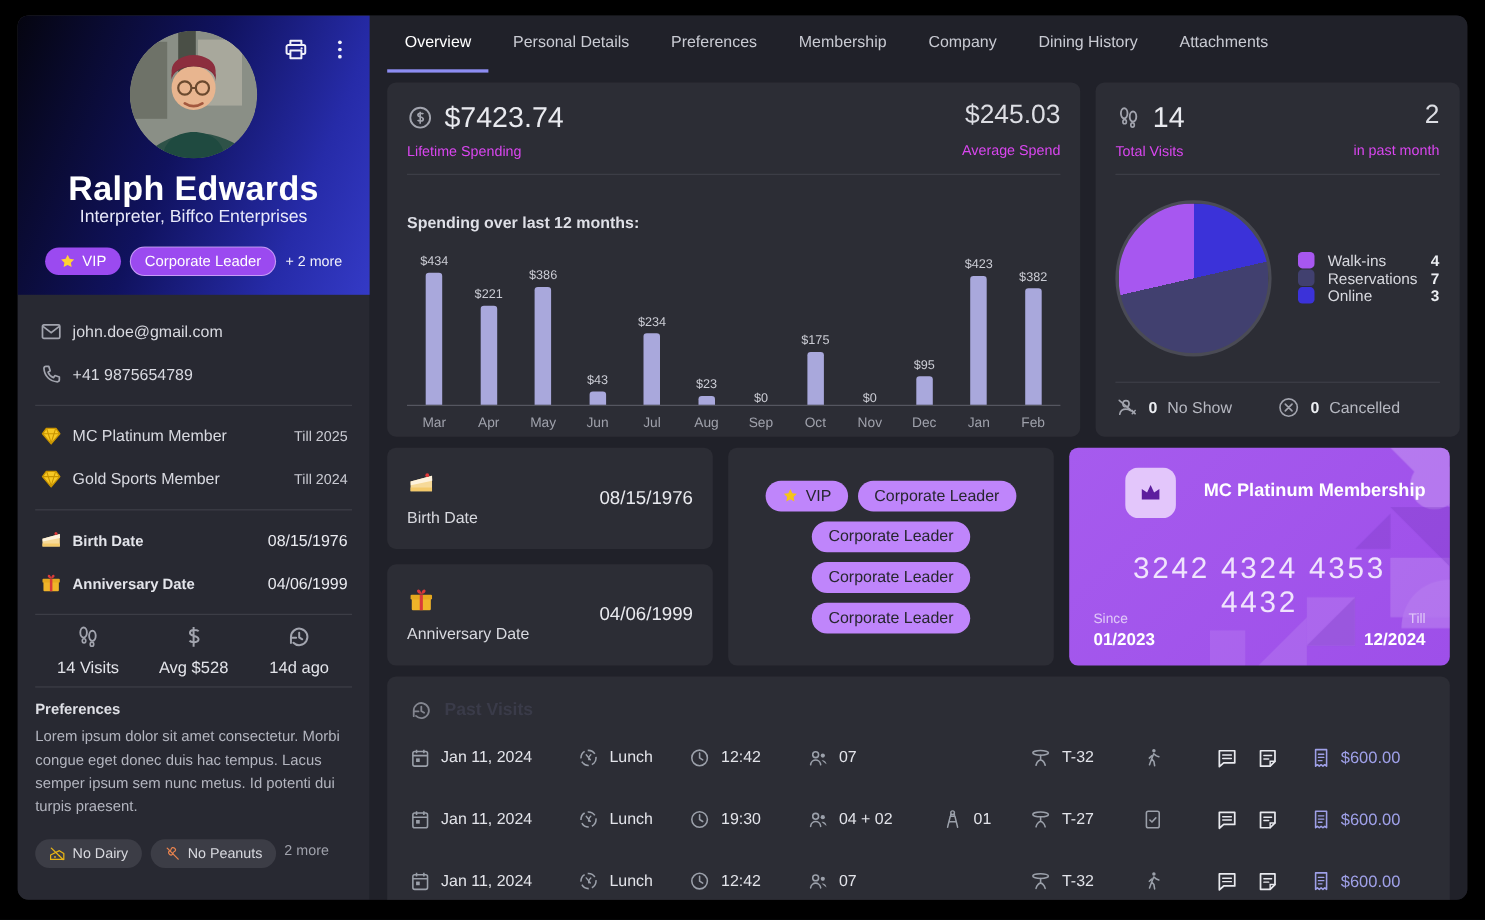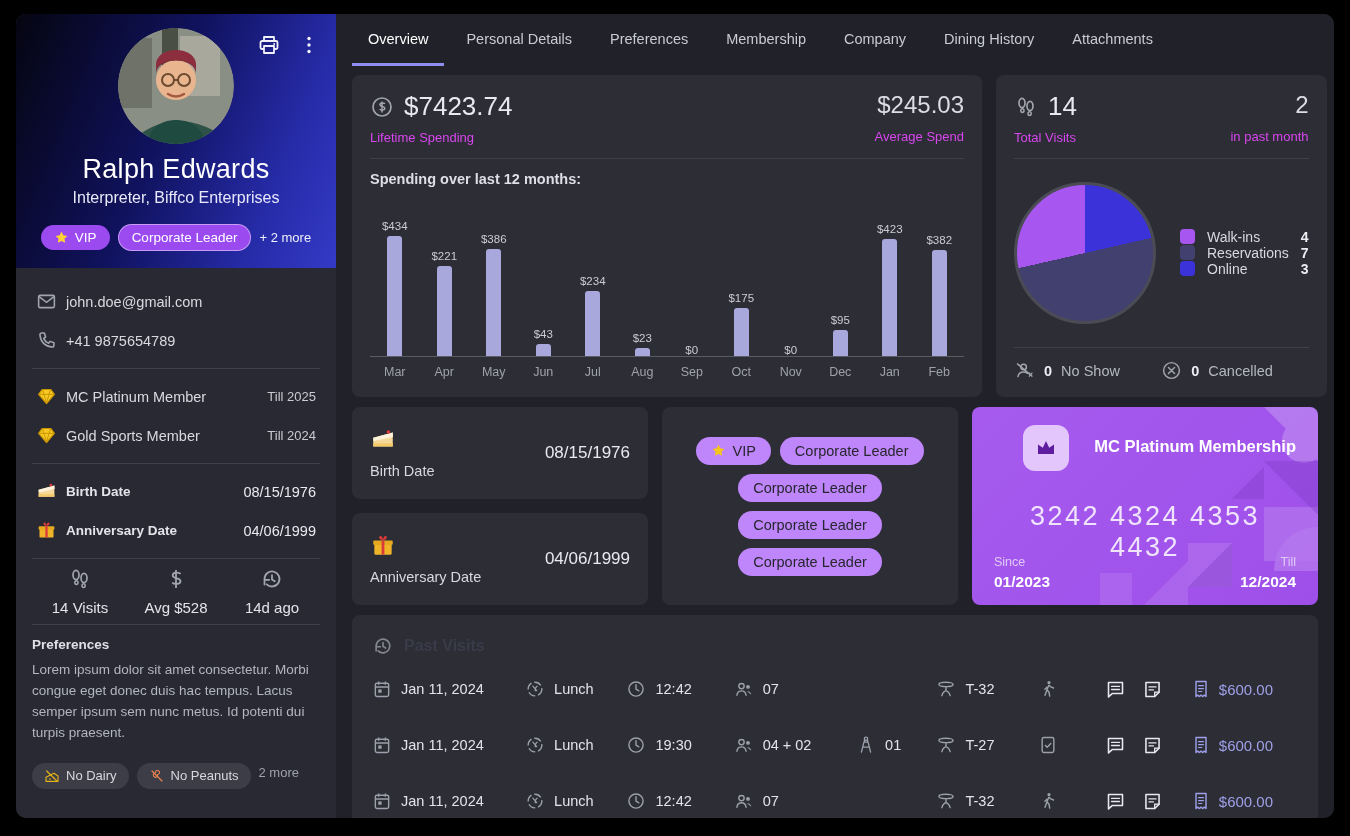--- a/index.html
+++ b/index.html
@@ -6,21 +6,21 @@
   html,body { width:1350px; height:836px; background:#000; font-family:"Liberation Sans", sans-serif; overflow:hidden; }
   .window { position:absolute; left:16px; top:14px; width:1318px; height:804px; border-radius:10px; overflow:hidden; display:flex; background:#202129; }
 
   
   .sidebar { width:320px; flex:0 0 320px; background:#282932; display:flex; flex-direction:column; }
   .side-header { position:relative; height:254px; background:linear-gradient(112deg,#050510 0%,#10125e 45%,#262ba8 78%,#343ac6 100%); flex:0 0 254px; }
   .hdr-actions { position:absolute; top:18px; right:14px; display:flex; align-items:center; gap:14px; }
   .icon-btn { width:26px; height:26px; color:#f0f1fa; background:none; border:none; cursor:pointer; display:flex; align-items:center; justify-content:center; }
   .icon-btn svg { width:24px; height:24px; }
   .avatar { position:absolute; left:50%; top:14px; transform:translateX(-50%); width:116px; height:116px; border-radius:50%; overflow:hidden; }
-  .profile-name { position:absolute; top:140px; width:100%; text-align:center; color:#fff; font-size:27px; font-weight:400; letter-spacing:.3px; }
+  .profile-name { position:absolute; top:140px; width:100%; text-align:center; color:#fff; font-size:31px; font-weight:700; letter-spacing:.3px; }
   .profile-title { position:absolute; top:175px; width:100%; text-align:center; color:#e8e9fa; font-size:16px; }
   .badge-row { position:absolute; top:210px; width:100%; display:flex; justify-content:center; align-items:center; gap:8px; }
   .pill { display:inline-flex; align-items:center; gap:6px; background:#9b4af0; color:#fff; font-size:13.5px; padding:5px 13px; border-radius:15px; }
   .pill.outlined { border:1px solid rgba(255,255,255,.45); }
   .pill .star { color:#ffd234; width:15px; height:15px; }
   .more-txt { color:#f0f1fa; font-size:13px; }
 
   .side-body { flex:1; padding:14px 16px 0 16px; color:#d9dae1; }
   .srow { display:flex; align-items:center; gap:9px; padding:9px 4px; font-size:14.5px; }
   .srow .sic { width:21px; height:21px; color:#a2a4ae; flex:0 0 21px; }
@@ -51,21 +51,21 @@
   .row1 { display:flex; gap:14px; height:322px; flex:0 0 322px; }
   .spend-card { width:630px; flex:0 0 630px; padding:16px 18px; display:flex; flex-direction:column; }
   .spend-head { display:flex; justify-content:space-between; }
   .sh-left { display:flex; flex-direction:column; gap:8px; }
   .bignum { display:flex; align-items:center; gap:10px; color:#e9eaef; font-size:26px; }
   .bignum .sic { width:24px; height:24px; color:#a2a4ae; }
   .sublab { color:#d946ef; font-size:13px; }
   .sh-right { display:flex; flex-direction:column; align-items:flex-end; gap:10px; }
   .sh-right .num2 { color:#dcdde3; font-size:24px; }
   .hr { border-top:1px solid #3f4049; margin:13px 0 12px 0; }
-  .chart-title { font-size:14.5px; font-weight:700; color:#dedfe6; margin-bottom:6px; }
+  .chart-title { font-size:14.5px; font-weight:700; color:#dedfe6; margin-bottom:6px;margin-top:24px; }
   .chart-wrap { flex:1; display:flex; flex-direction:column; justify-content:flex-end; }
   .chart { display:flex; align-items:flex-end; height:152px; border-bottom:1px solid #5a5b65; }
   .ccol { flex:1; display:flex; flex-direction:column; align-items:center; justify-content:flex-end; gap:4px; }
   .cval { font-size:11.5px; color:#cbccd4; }
   .cbar { width:15px; border-radius:3px 3px 0 0; background:#a9a8dc; }
   .months { display:flex; margin-top:8px; margin-bottom:2px; }
   .mcol { flex:1; text-align:center; color:#9fa1ab; font-size:12.5px; }
 
   .visits-card { flex:1; padding:16px 18px; display:flex; flex-direction:column; }
   .v-head { display:flex; justify-content:space-between; }

